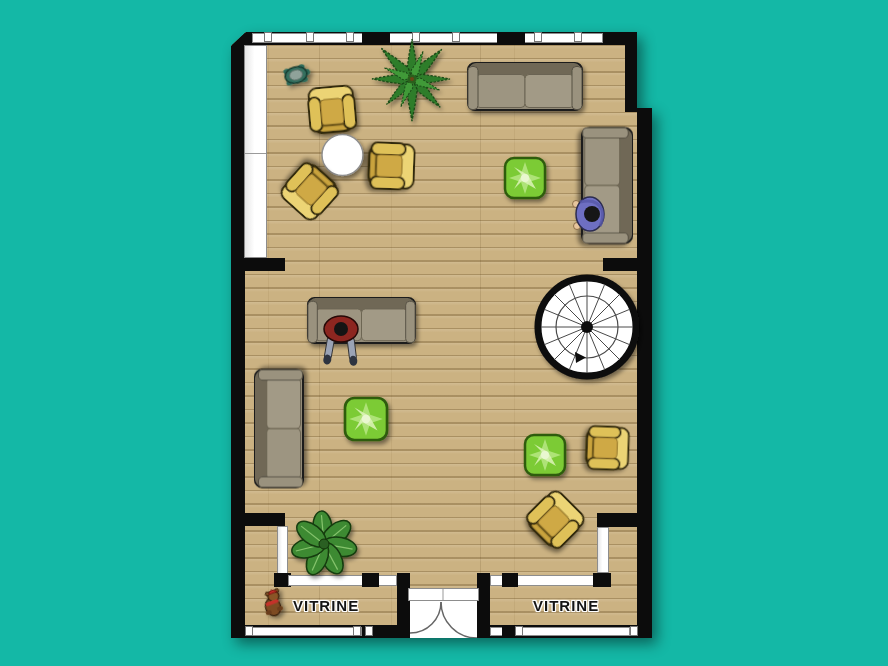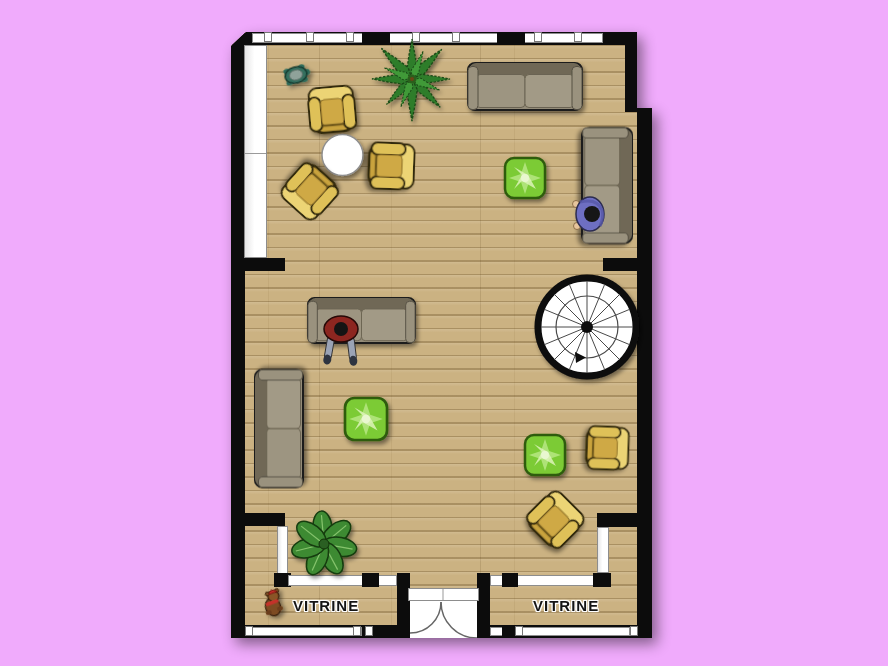--- a/index.html
+++ b/index.html
@@ -1,16 +1,16 @@
 <!DOCTYPE html>
 <html><head>
 <meta charset="utf-8">
 <style>
   html,body{margin:0;padding:0;background:#ffffff;}
-  .stage{position:relative;width:888px;height:666px;background:#f0abfc;overflow:hidden;
+  .stage{position:relative;width:888px;height:666px;background:#14b8a6;overflow:hidden;
          font-family:"Liberation Sans",sans-serif;}
   .shadow-wrap{position:absolute;inset:0;filter:drop-shadow(5px 6px 7px rgba(0,0,0,0.45));}
   .building{position:absolute;inset:0;
     clip-path:polygon(231px 46px,246px 32px,637px 32px,637px 108px,652px 108px,652px 638px,231px 638px);}
   .floor{position:absolute;left:231px;top:32px;width:421px;height:606px;
     background-color:#cbb282;
     background-image:
       repeating-linear-gradient(180deg,
         rgba(255,255,255,0.12) 0px, rgba(255,255,255,0.02) 3px,
         rgba(0,0,0,0) 3px, rgba(0,0,0,0) 12px,

